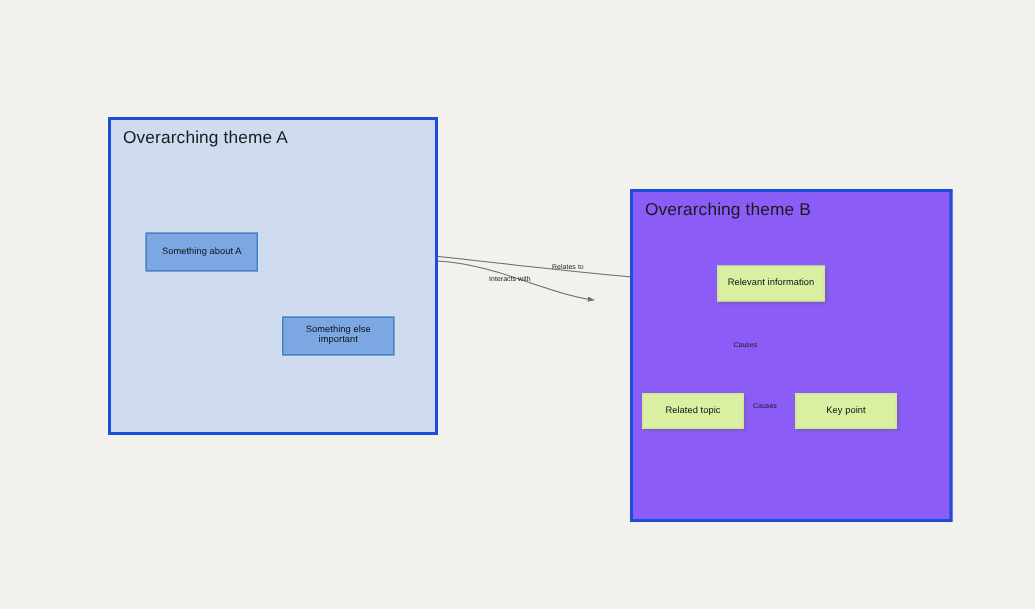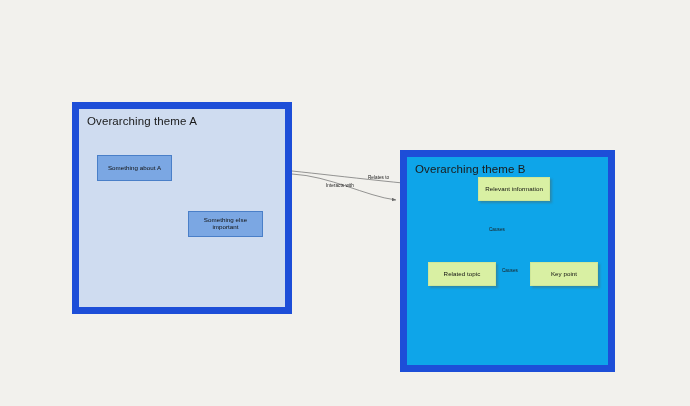--- a/index.html
+++ b/index.html
@@ -17,45 +17,44 @@
   #canvas {
     position: absolute;
     left: 0;
     top: 0;
     width: 690px;
     height: 406px;
   }
   .container-box {
     position: absolute;
     box-sizing: border-box;
-    border: 7px solid #1d4ed8;
-    margin-top: 24px;
+    border: 2px solid #1d4ed8;
   }
   .container-title {
     position: absolute;
     top: 6px;
     left: 8px;
     font-size: 11.5px;
     color: #1a1a1a;
     letter-spacing: 0.1px;
     white-space: nowrap;
   }
   #theme-a {
     left: 72px;
     top: 78px;
     width: 220px;
     height: 212px;
     background: #cfdcf0;
   }
   #theme-b {
-    left: 400px;
+    left: 420px;
     top: 126px;
     width: 215px;
     height: 222px;
-    background: #0ea5e9;
+    background: #8b5cf6;
   }
   .node {
     position: absolute;
     box-sizing: border-box;
     display: flex;
     align-items: center;
     justify-content: center;
     text-align: center;
     font-size: 6.2px;
     color: #101010;

